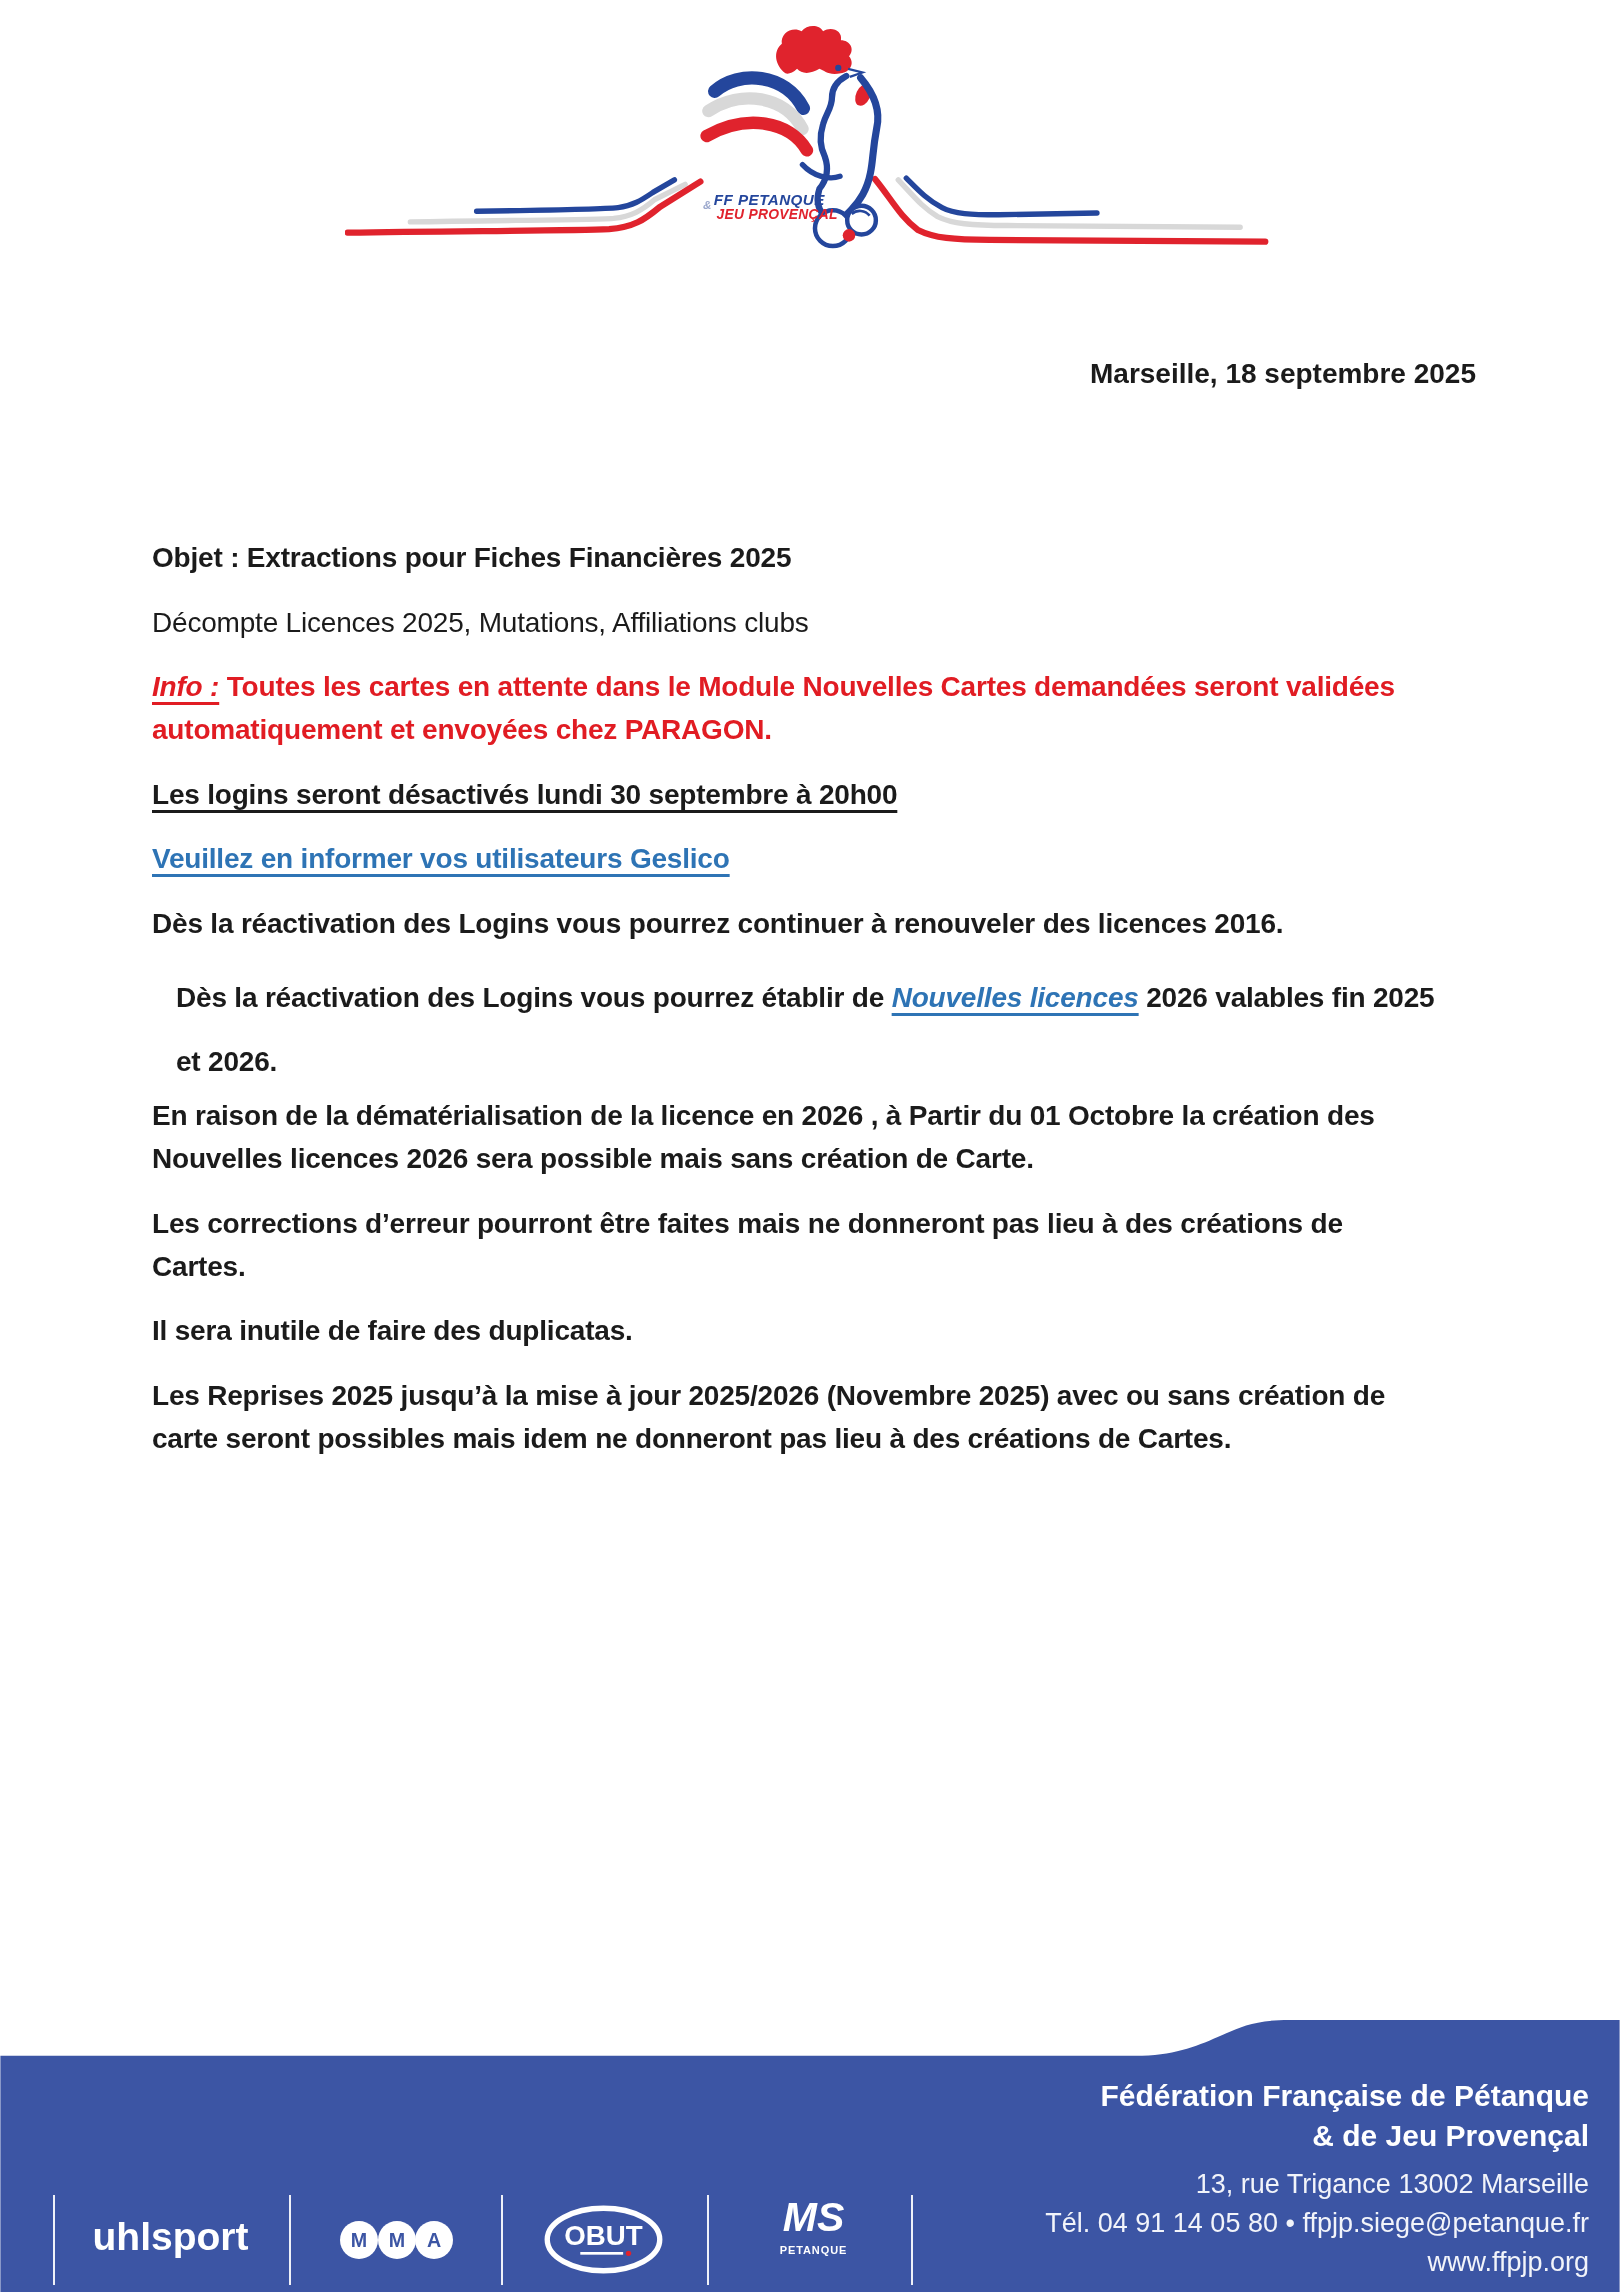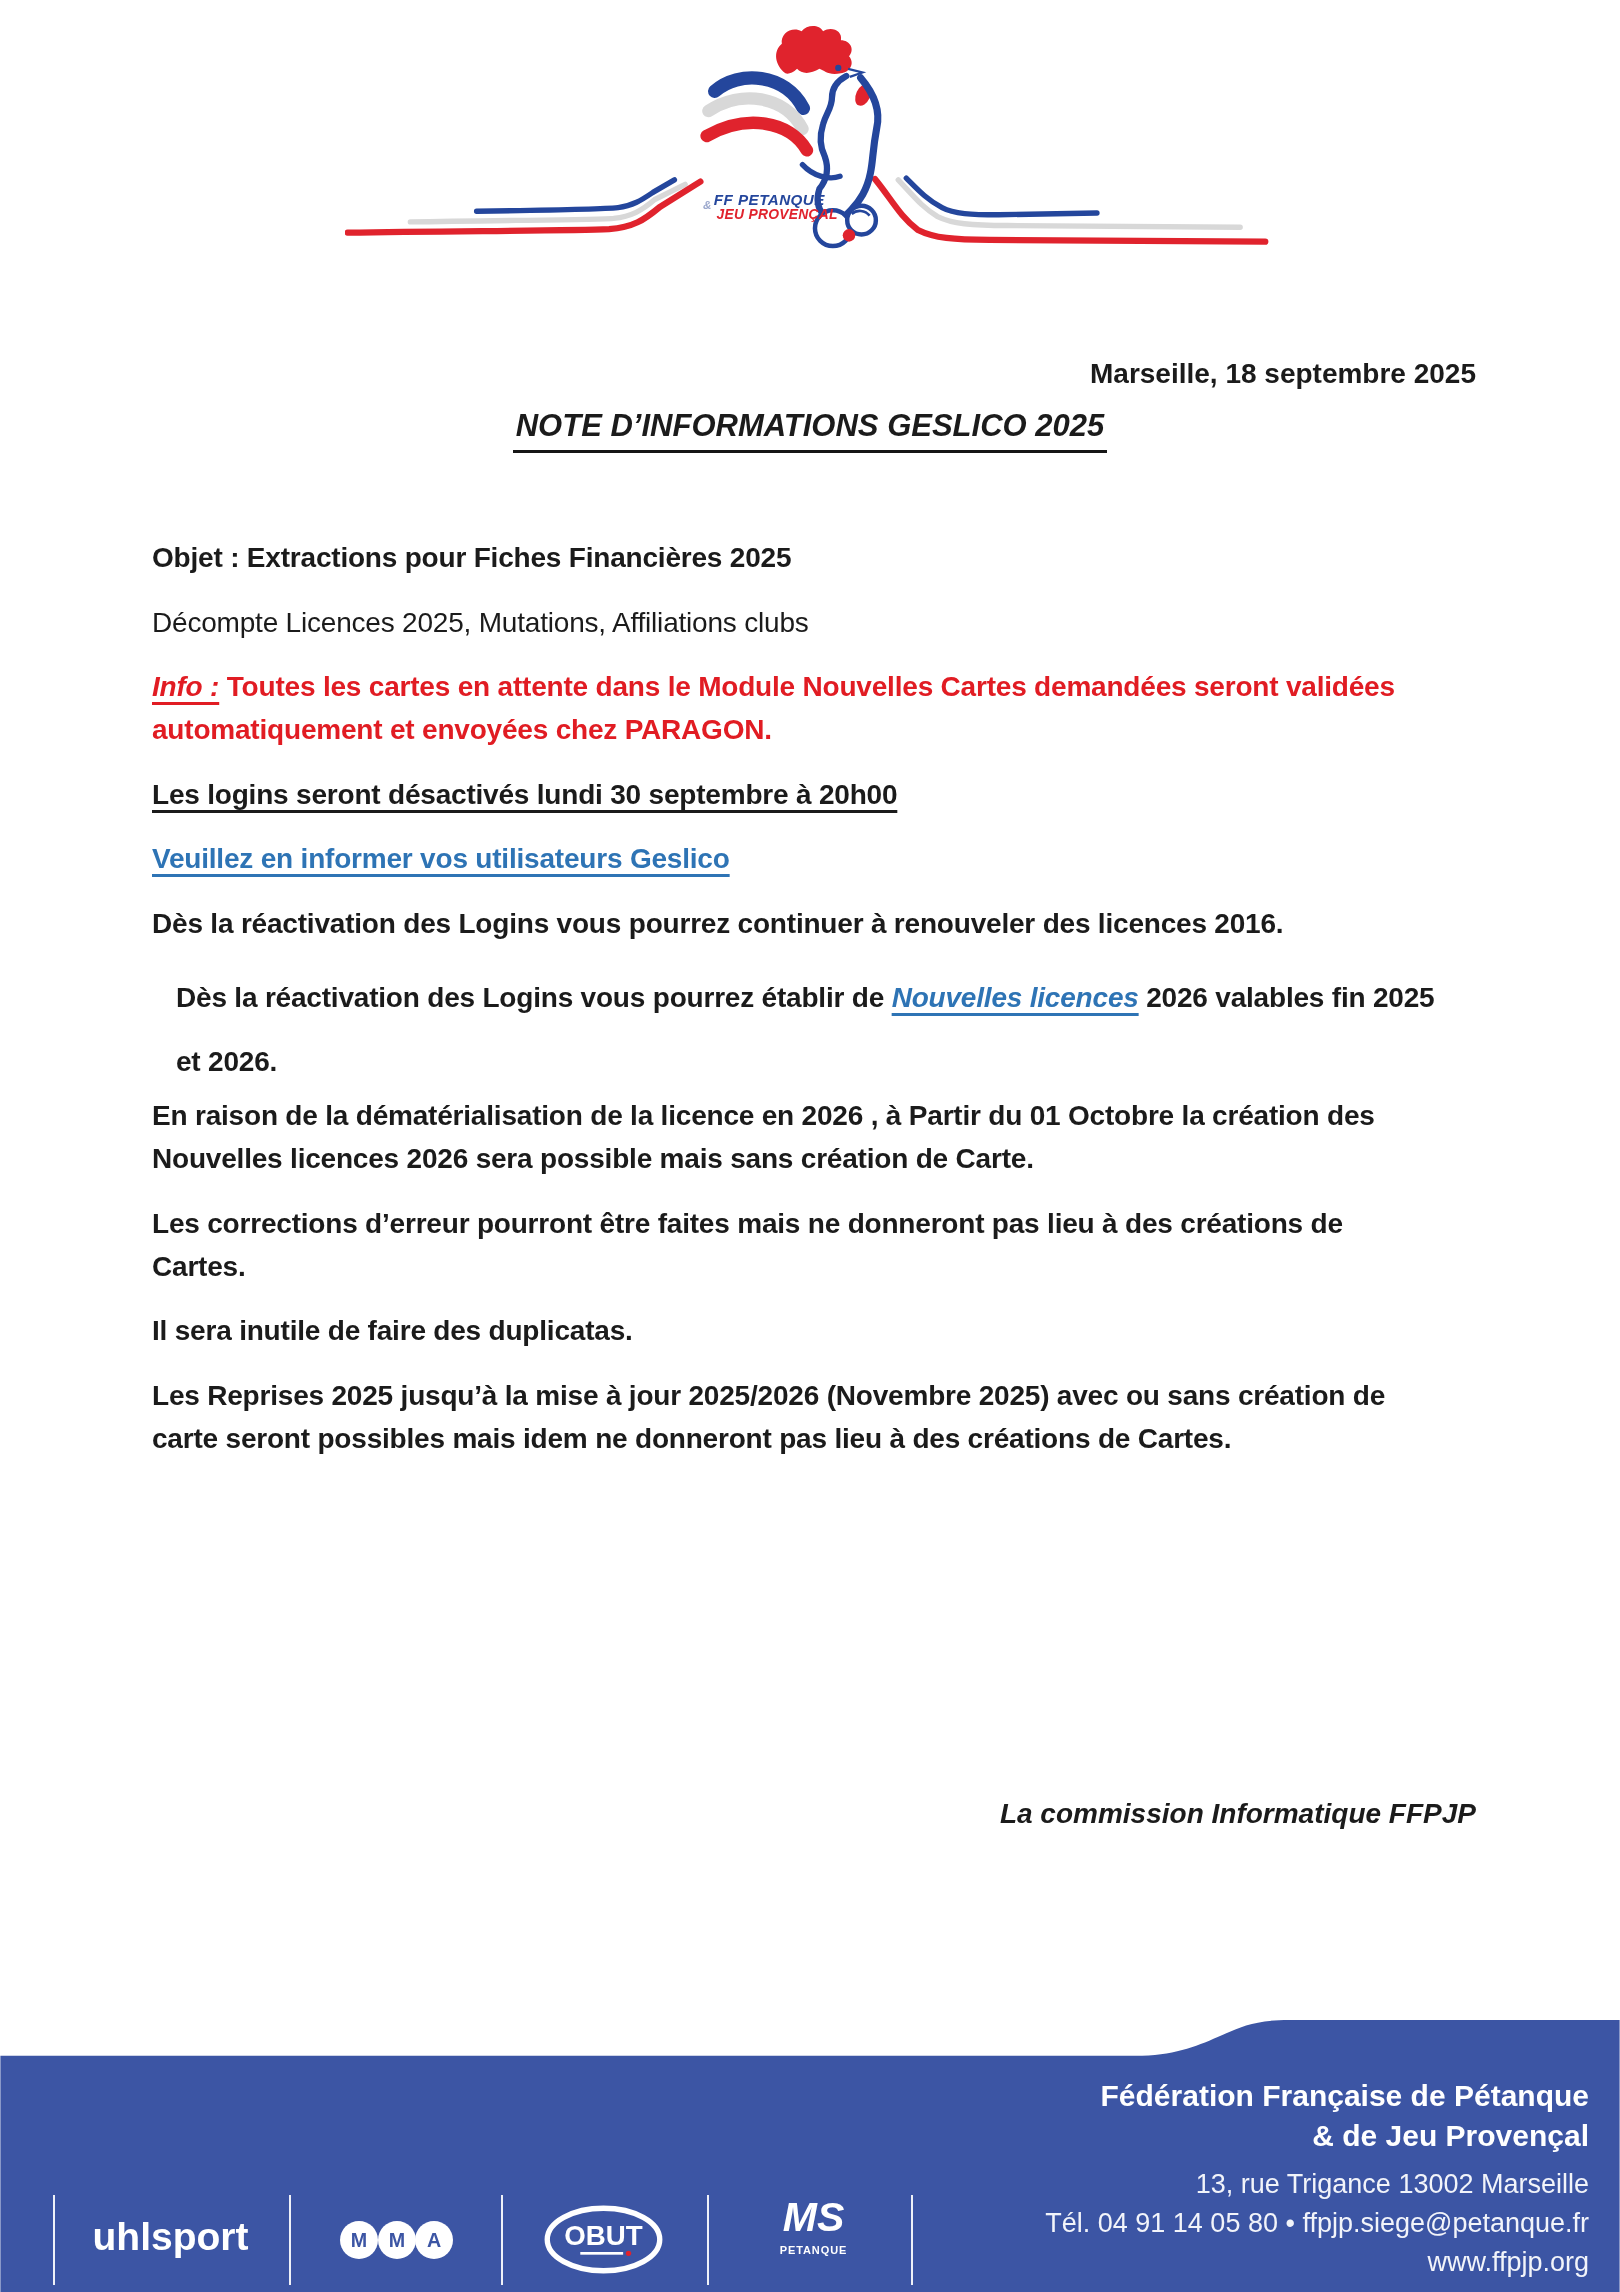--- a/index.html
+++ b/index.html
@@ -79,44 +79,40 @@
       <circle cx="563" cy="236" r="7" fill="#e0232d"></circle>
 
       <text x="400" y="207" font-size="13" font-style="italic" font-weight="bold" fill="#9aa7cc">&amp;</text>
       <text x="412" y="202" font-size="17" font-weight="bold" font-style="italic" fill="#24469c" letter-spacing="0.5">FF PETANQUE</text>
       <text x="415" y="218" font-size="15.5" font-weight="bold" font-style="italic" fill="#e0232d" letter-spacing="0.3">JEU PROVENÇAL</text>
     </svg>
   </div>
 
   <div class="date-line">Marseille, 18 septembre 2025</div>
 
-  <div class="title-row">
-    <span>NOTE D’INFORMATIONS GESLICO 2025</span>
-  </div>
 
   <div class="body-col">
     <p>Objet : Extractions pour Fiches Financières 2025</p>
     <p class="regular">Décompte Licences 2025, Mutations, Affiliations clubs</p>
     <p class="red"><span class="u it">Info :</span><span> Toutes les cartes en attente dans le Module Nouvelles Cartes demandées seront validées
 automatiquement et envoyées chez PARAGON.</span></p>
     <p><span class="u">Les logins seront désactivés lundi 30 septembre à 20h00</span></p>
     <p class="blue"><span class="u">Veuillez en informer vos utilisateurs Geslico</span></p>
     <p>Dès la réactivation des Logins vous pourrez continuer à renouveler des licences 2016.</p>
     <p class="tall"><span>Dès la réactivation des Logins vous pourrez établir de </span><span class="blue it u">Nouvelles licences</span><span> 2026 valables fin 2025
 et 2026.</span></p>
     <p>En raison de la dématérialisation de la licence en 2026 , à Partir du 01 Octobre la création des
 Nouvelles licences 2026 sera possible mais sans création de Carte.</p>
     <p>Les corrections d’erreur pourront être faites mais ne donneront pas lieu à des créations de
 Cartes.</p>
     <p>Il sera inutile de faire des duplicatas.</p>
     <p>Les Reprises 2025 jusqu’à la mise à jour 2025/2026 (Novembre 2025) avec ou sans création de
 carte seront possibles mais idem ne donneront pas lieu à des créations de Cartes.</p>
   </div>
 
-  <div class="signature">La commission Informatique FFPJP</div>
 
   <div class="footer">
     <svg class="bg" width="1620" height="273" viewBox="0 0 1809 305">
       <path d="M0,40 H1268 C1310,40 1335,30 1360,19 C1385,8 1400,0 1440,0 H1809 V305 H0 Z" fill="#3c55a4"></path>
     </svg>
 
     <div class="f-org">
       <div>Fédération Française de Pétanque</div>
       <div>&amp; de Jeu Provençal</div>
     </div>

